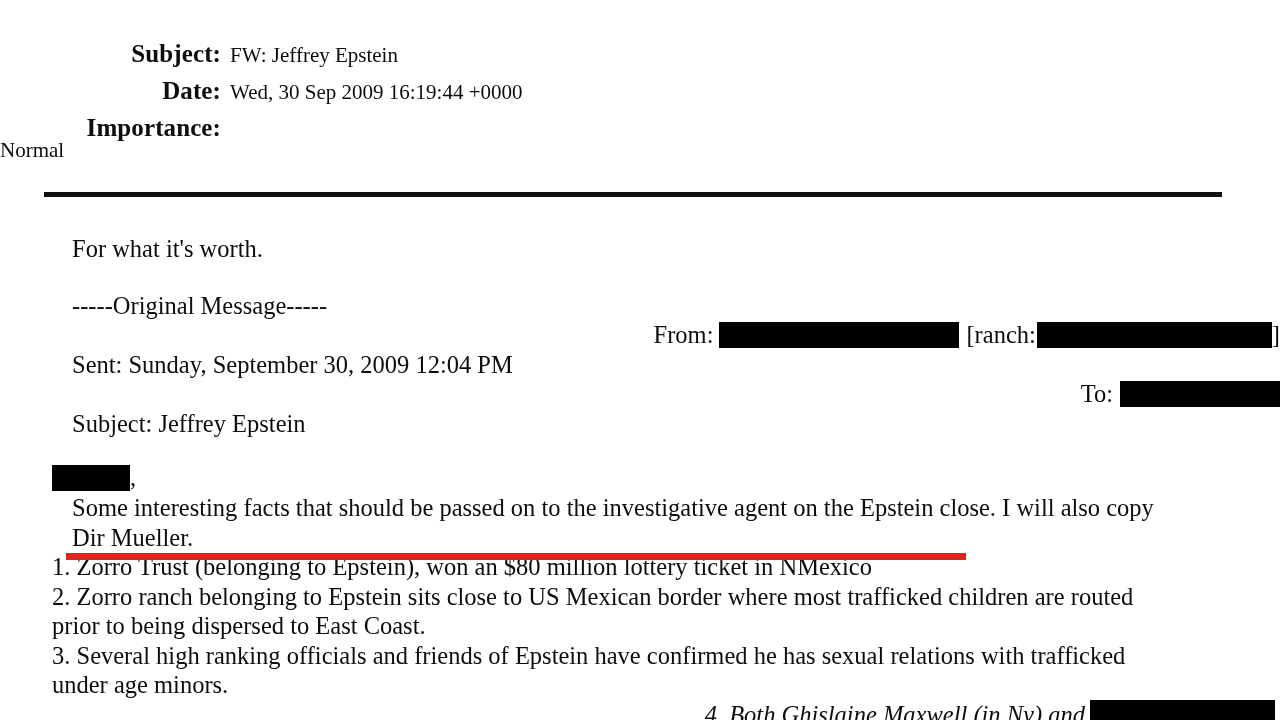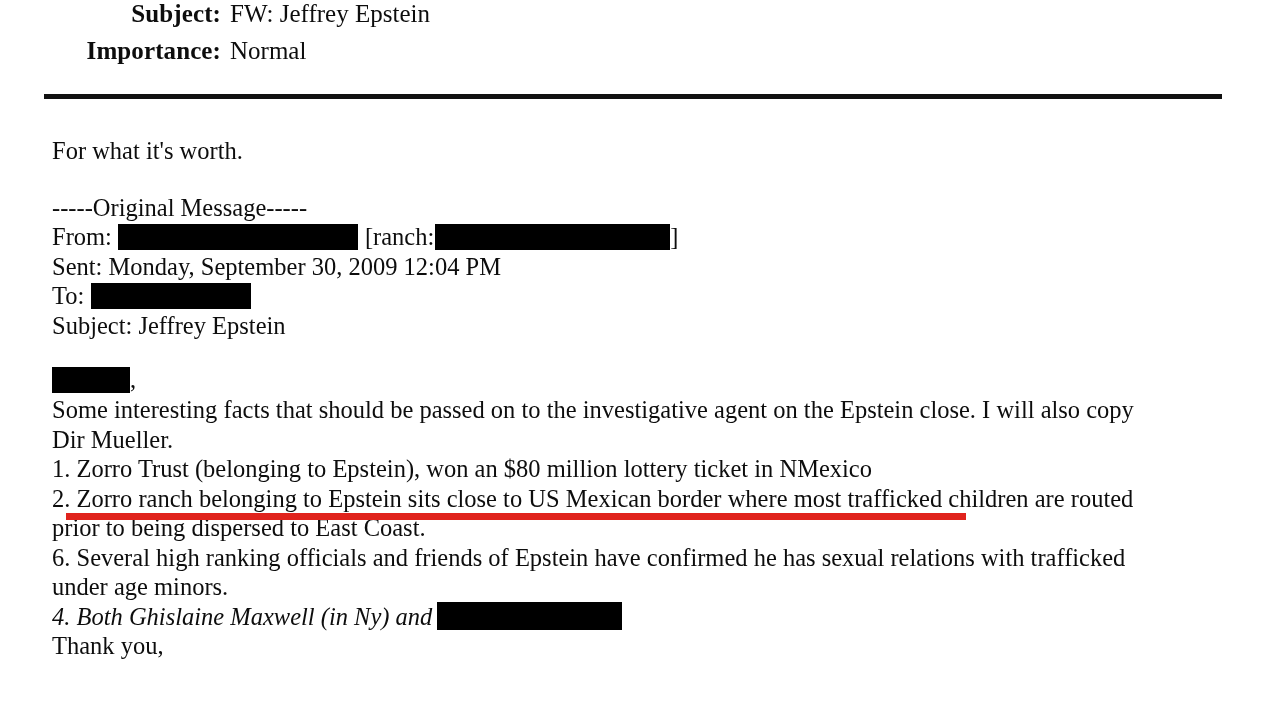--- a/index.html
+++ b/index.html
@@ -34,51 +34,53 @@
     width: 230px;
     text-align: right;
     font-weight: bold;
     font-size: 25px;
     letter-spacing: 0.1px;
     padding-right: 9px;
     box-sizing: border-box;
     white-space: nowrap;
   }
   .hdr-value {
-    font-size: 25px;
+    font-size: 21px;
     white-space: nowrap;
   }
-  .hdr-row.subject { padding-top: 1px; }
+  .hdr-row.subject { padding-top: 1px; margin-top: 40px; }
   .hdr-row.date { padding-top: 12px; }
-  .hdr-row.importance { padding-top: 12px; }
+  .hdr-row.importance { padding-top: 12px; flex-direction: column; }
 
   
   .divider {
     margin: 31px 58px 0 44px;
     height: 5px;
     background: #111111;
   }
 
   
   .body {
     padding: 0 0 0 52px;
     font-size: 24.5px;
     line-height: 29.5px;
   }
   .para {
     white-space: pre-wrap;
+    margin-left: 20px;
   }
   .gap-1 { height: 37px; }
   .gap-2 { height: 27px; }
   .gap-3 { height: 25px; }
 
   .inline-row {
     display: flex;
     align-items: center;
     white-space: nowrap;
+    justify-content: flex-end;
   }
 
   
   .redact {
     display: inline-block;
     background: #000000;
     vertical-align: middle;
   }
   .r-from   { width: 240px; height: 26px; margin: 0 7px 0 6px; }
   .r-mailto { width: 235px; height: 26px; margin: 0 0 0 1px; }
@@ -109,20 +111,24 @@
 
 <div class="page">
 
   <div class="header">
 
     <div class="hdr-row subject">
       <div class="hdr-label">Subject:</div>
       <div class="hdr-value">FW: Jeffrey Epstein</div>
     </div>
 
+    <div class="hdr-row date">
+      <div class="hdr-label">Date:</div>
+      <div class="hdr-value">Wed, 30 Sep 2009 16:19:44 +0000</div>
+    </div>
 
     <div class="hdr-row importance">
       <div class="hdr-label">Importance:</div>
       <div class="hdr-value">Normal</div>
     </div>
 
   </div>
 
   <div class="divider"></div>
 
@@ -137,21 +143,21 @@
     <div class="para">-----Original Message-----</div>
 
     <div class="inline-row">
       <span>From:</span>
       <span class="redact r-from"></span>
       <span>[ranch:</span>
       <span class="redact r-mailto"></span>
       <span>]</span>
     </div>
 
-    <div class="para">Sent: Monday, September 30, 2009 12:04 PM</div>
+    <div class="para">Sent: Sunday, September 30, 2009 12:04 PM</div>
 
     <div class="inline-row">
       <span>To:</span>
       <span class="redact r-to"></span>
     </div>
 
     <div class="para">Subject: Jeffrey Epstein</div>
 
     <div class="gap-3"></div>
 
@@ -161,21 +167,21 @@
     </div>
 
     <div class="para">Some interesting facts that should be passed on to the investigative agent on the Epstein close. I will also copy
 Dir Mueller.</div>
 
     <div class="list-line">1. Zorro Trust (belonging to Epstein), won an $80 million lottery ticket in NMexico</div>
 
     <div class="list-line">2. Zorro ranch belonging to Epstein sits close to US Mexican border where most trafficked children are routed
 prior to being dispersed to East Coast.</div>
 
-    <div class="list-line">6. Several high ranking officials and friends of Epstein have confirmed he has sexual relations with trafficked
+    <div class="list-line">3. Several high ranking officials and friends of Epstein have confirmed he has sexual relations with trafficked
 under age minors.</div>
 
     <div class="inline-row" style="white-space:normal;align-items:flex-start;flex-wrap:wrap;font-style:italic;">
       <span>4. Both Ghislaine Maxwell (in Ny) and</span>
       <span class="redact r-name4"></span>
     </div>
 
     <div class="para">Thank you,</div>
 
   </div>

